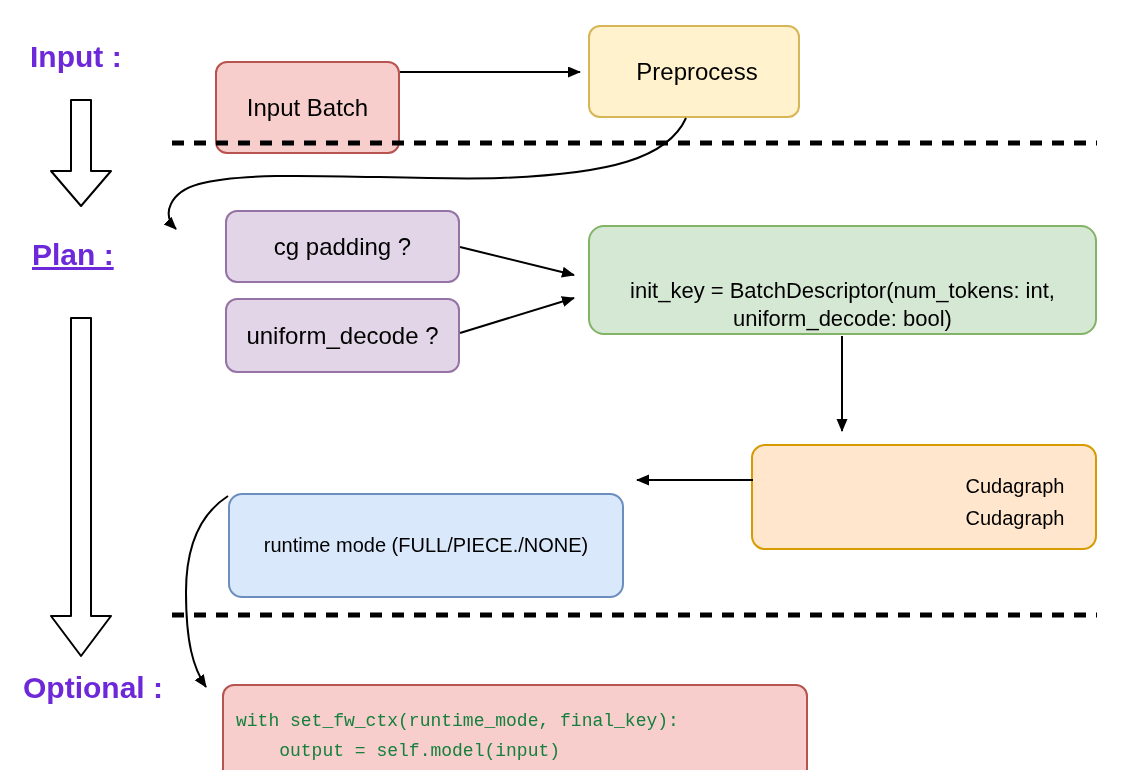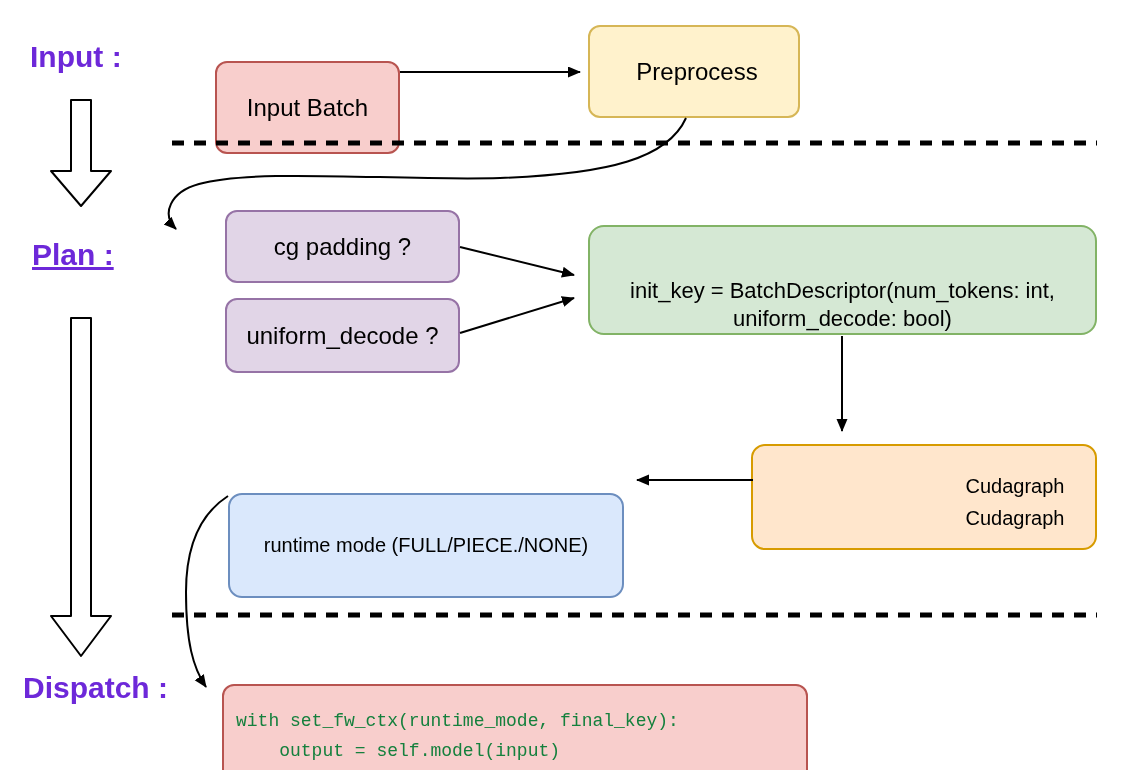--- a/index.html
+++ b/index.html
@@ -41,21 +41,21 @@
   #box-execute-code .lines div{white-space:pre;}
   #connector-layer{position:absolute;left:0;top:0;width:1142px;height:770px;pointer-events:none;}
 </style>
 </head>
 <body>
 
 <div id="canvas">
 
   <div class="stage-label" id="label-input" style="left:30px;top:40px;">Input :</div>
   <div class="stage-label" id="label-plan" style="left:32px;top:238px;text-decoration:underline;">Plan :</div>
-  <div class="stage-label" id="label-execute" style="left:23px;top:671px;">Dispatch :</div>
+  <div class="stage-label" id="label-execute" style="left:23px;top:671px;">Optional :</div>
 
   <div class="node pink" id="box-input-batch">
     <span>Input Batch</span>
   </div>
 
   <div class="node yellow" id="box-preprocess">
     <span>Preprocess</span>
   </div>
 
   <div class="node purple" id="box-cg-padding">

